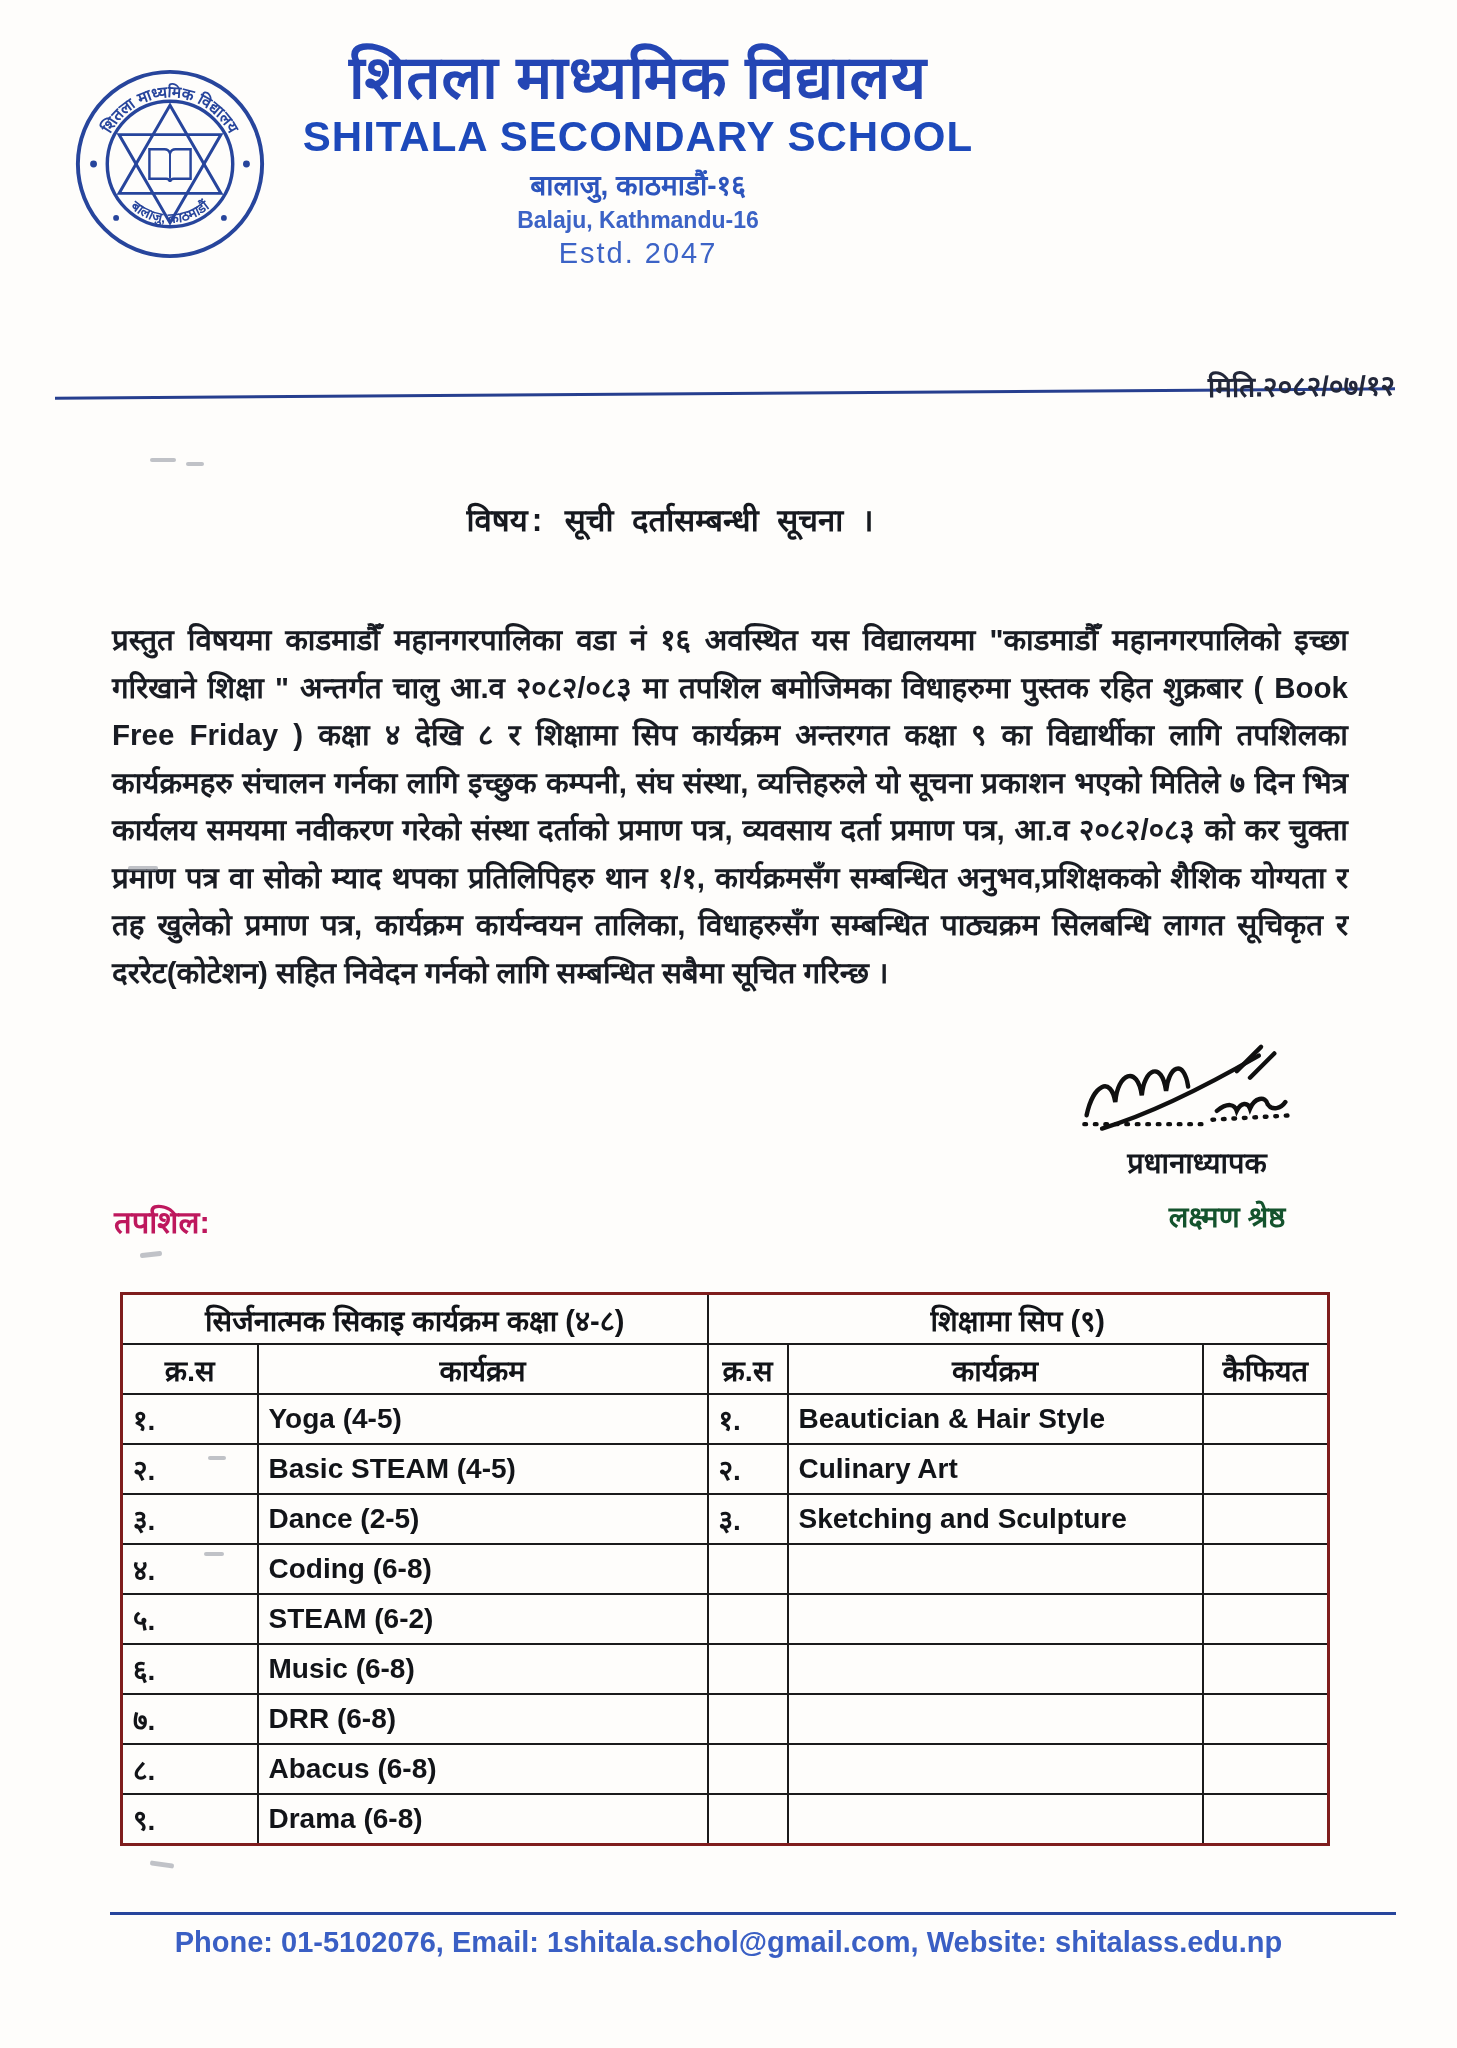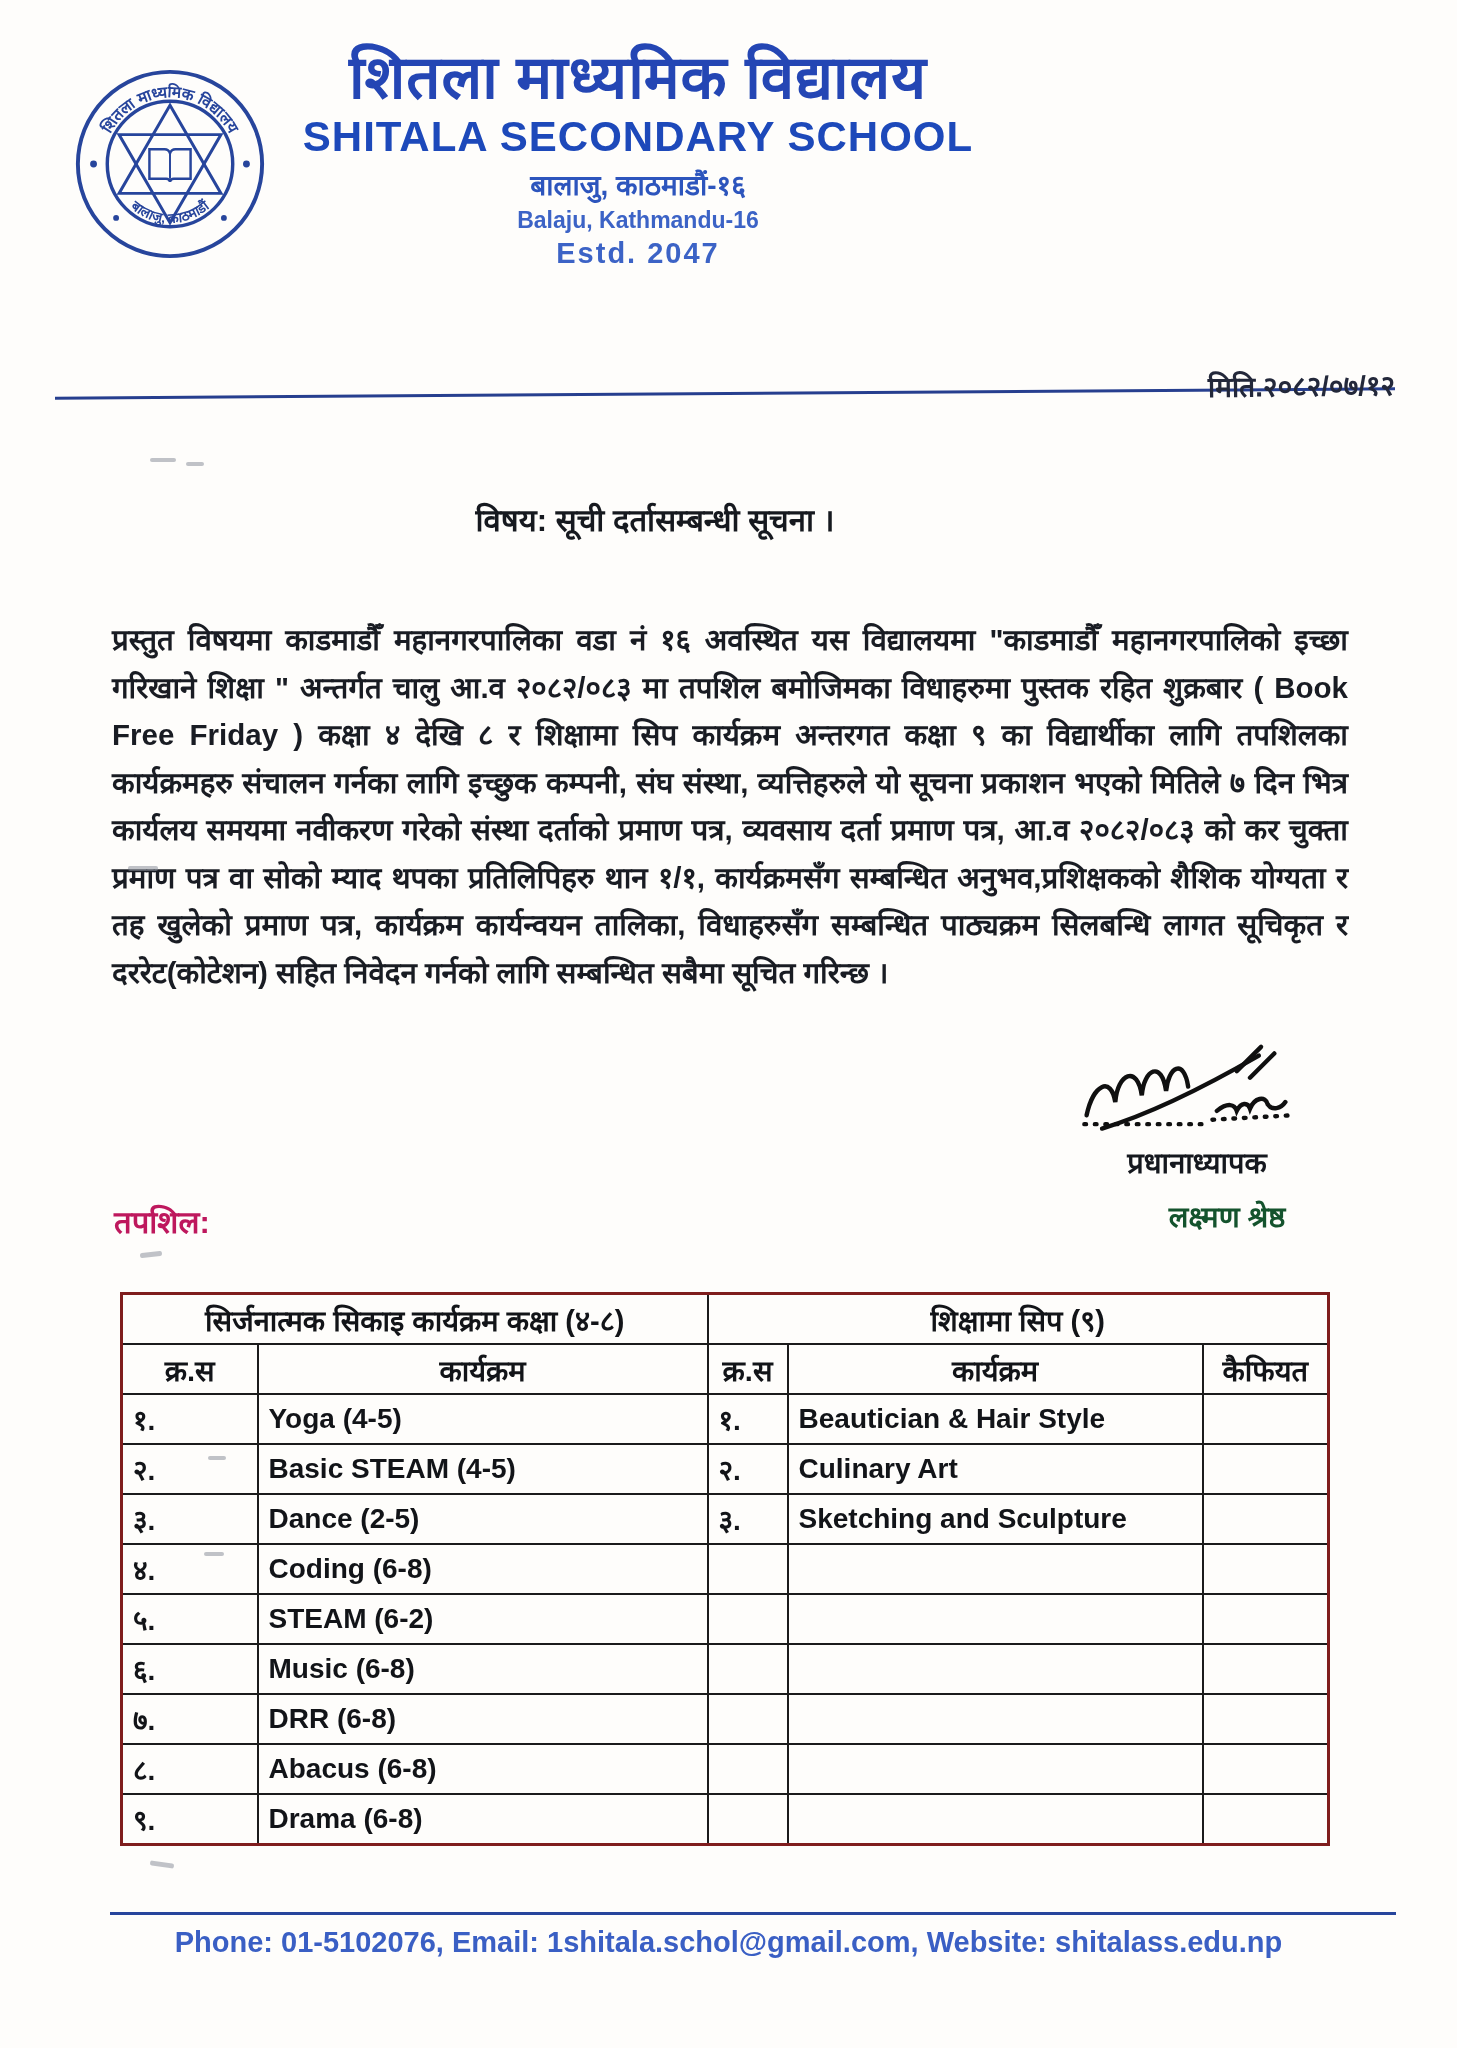--- a/index.html
+++ b/index.html
@@ -13,25 +13,25 @@
     color:#1d2129;
   }
   
   .logo{position:absolute;left:72px;top:66px;width:196px;height:196px;}
   .head-block{position:absolute;left:252px;top:44px;width:772px;text-align:center;line-height:1.12;}
   .school-np{font-size:60px;font-weight:700;color:#2446b4;letter-spacing:1px;}
   .school-en{font-size:42px;font-weight:800;color:#1d49ba;letter-spacing:1px;margin-top:2px;}
   .addr-np{font-size:28px;font-weight:700;color:#2d55bd;margin-top:10px;}
   .addr-en{font-size:23px;font-weight:600;color:#3c63c6;margin-top:6px;}
   .est-np{font-size:23px;font-weight:700;color:#2d55bd;margin-top:8px;}
-  .est-en{font-size:29px;font-weight:700;color:#3c63c6;margin-top:4px;letter-spacing:2px;}
+  .est-en{font-size:29px;font-weight:400;color:#3c63c6;margin-top:4px;letter-spacing:2px;}
   .head-rule{position:absolute;left:55px;top:392px;width:1340px;height:3px;background:#273f8f;transform:rotate(-0.4deg);}
   .date-line{position:absolute;right:62px;top:366px;font-size:28px;font-weight:600;color:#23283a;transform:rotate(-0.6deg);}
   
-  .subject{position:absolute;left:0;top:498px;width:1310px;text-align:center;font-size:31px;font-weight:700;color:#16191f;}
+  .subject{position:absolute;left:15px;top:498px;width:1310px;text-align:center;font-size:31px;font-weight:700;color:#16191f;font-family:Liberation Mono, monospace;}
   .body-text{
     position:absolute;left:112px;top:616px;width:1236px;
     font-size:29.5px;line-height:47.5px;font-weight:600;
     text-align:justify;color:#191c23;
   }
   .sign-block{position:absolute;right:120px;top:1038px;width:280px;text-align:center;}
   .sign-svg{width:260px;height:106px;display:block;margin:0 auto;}
   .sign-title{font-size:29px;font-weight:700;color:#15181e;margin-top:-2px;}
   .sign-name{font-size:29px;font-weight:700;color:#14532d;margin-top:15px;padding-left:60px;}
   .details-label{position:absolute;left:114px;top:1200px;font-size:31px;font-weight:700;color:#be185d;}

